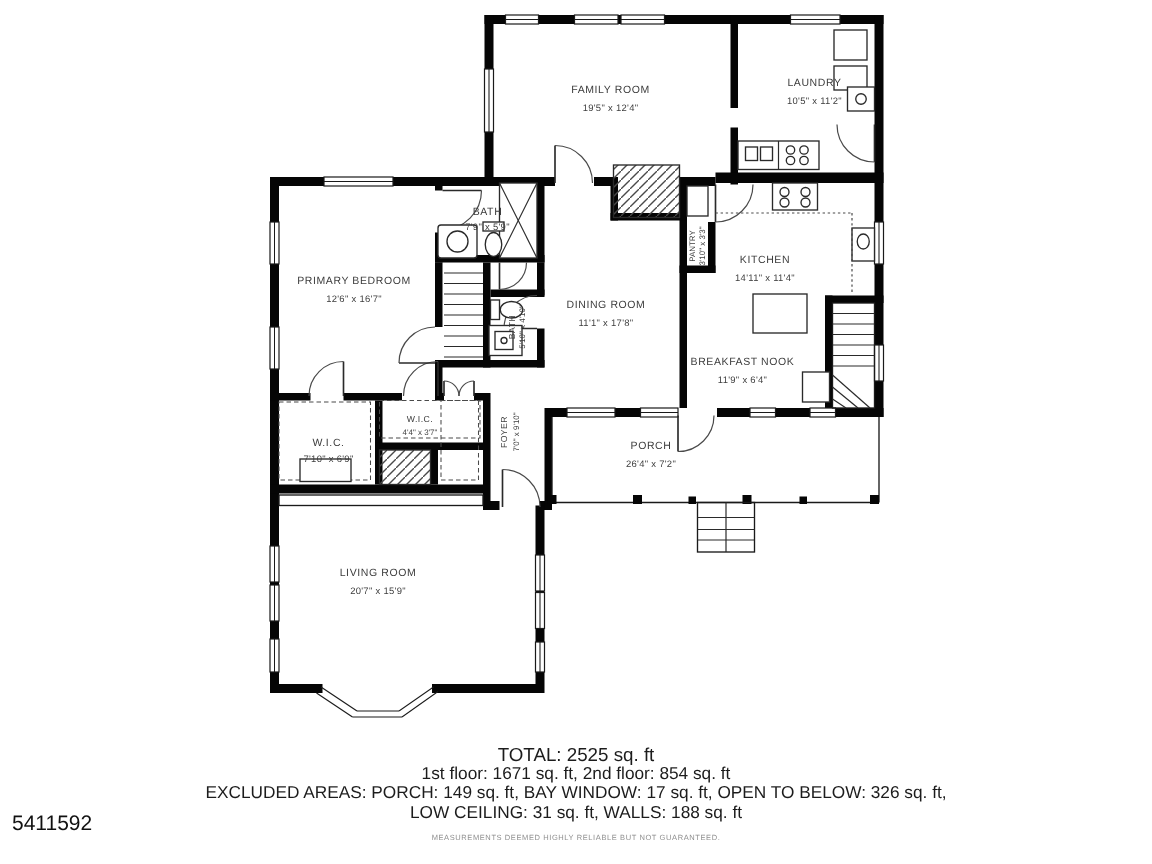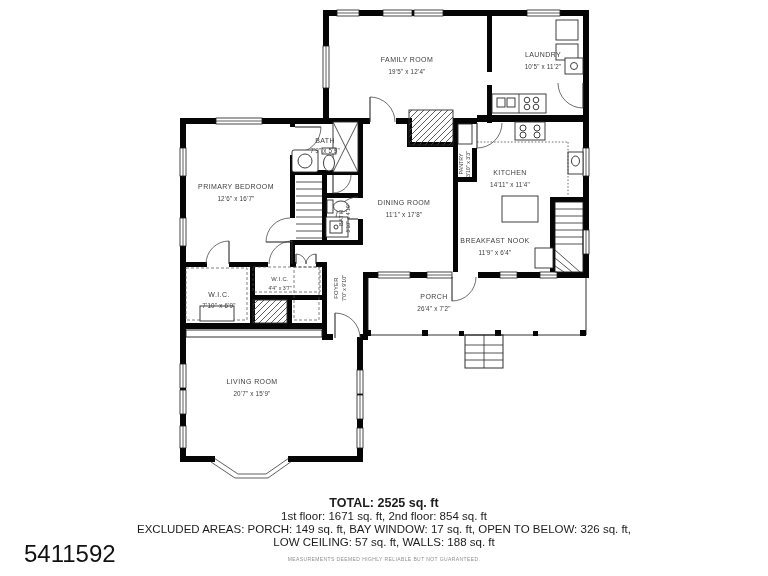--- a/index.html
+++ b/index.html
@@ -13,24 +13,24 @@
   .thin{stroke:#1a1a1a;stroke-width:.9;fill:none;}
   .fixture{stroke:#2a2a2a;stroke-width:.9;fill:#fff;}
   .dash{stroke:#4a4a4a;stroke-width:.7;fill:none;stroke-dasharray:3,2;}
   .dot{stroke:#4a4a4a;stroke-width:.8;fill:none;stroke-dasharray:1.6,1.8;}
   .tread{stroke:#2a2a2a;stroke-width:.8;}
   .arc{stroke:#4a4a4a;stroke-width:.8;fill:none;}
   .leaf{stroke:#2a2a2a;stroke-width:1.1;}
   .winbox{fill:#ffffff;stroke:#1a1a1a;stroke-width:.8;}
   .winline{stroke:#1a1a1a;stroke-width:.7;}
   .footer{position:absolute;left:0;top:497px;width:768px;text-align:center;color:#1c1c1c;}
-  .footer .total{font-size:12.5px;font-weight:bold;line-height:13px;}
+  .footer .total{font-size:12.5px;font-weight:normal;line-height:13px;}
   .footer .line{font-size:11.5px;line-height:13px;}
   .footer .disclaimer{font-size:5px;color:#8f8f8f;letter-spacing:.4px;margin-top:7px;}
-  .listing-id{position:absolute;left:24px;top:540px;font-size:24px;color:#111;}
+  .listing-id{position:absolute;left:8px;top:540px;font-size:14px;color:#111;}
 </style>
 </head>
 <body>
 
 <div class="canvas">
 <svg width="768" height="576" viewBox="0 0 768 576" xmlns="http://www.w3.org/2000/svg">
   <defs>
     <pattern id="hatch" patternUnits="userSpaceOnUse" width="6" height="6">
       <path d="M0,6 L6,0" stroke="#4a4a4a" stroke-width="0.9"></path>
     </pattern>
@@ -395,18 +395,18 @@
     <text class="room-name" x="434" y="299">PORCH</text>
     <text class="room-dims" x="434" y="311">26'4" x 7'2"</text>
   </g>
 </svg>
 
 
 <div class="footer">
   <div class="total">TOTAL: 2525 sq. ft</div>
   <div class="line">1st floor: 1671 sq. ft, 2nd floor: 854 sq. ft</div>
   <div class="line">EXCLUDED AREAS: PORCH: 149 sq. ft, BAY WINDOW: 17 sq. ft, OPEN TO BELOW: 326 sq. ft,</div>
-  <div class="line">LOW CEILING: 57 sq. ft, WALLS: 188 sq. ft</div>
+  <div class="line">LOW CEILING: 31 sq. ft, WALLS: 188 sq. ft</div>
   <div class="disclaimer">MEASUREMENTS DEEMED HIGHLY RELIABLE BUT NOT GUARANTEED.</div>
 </div>
 
 <div class="listing-id">5411592</div>
 </div>
 
 </body></html>

